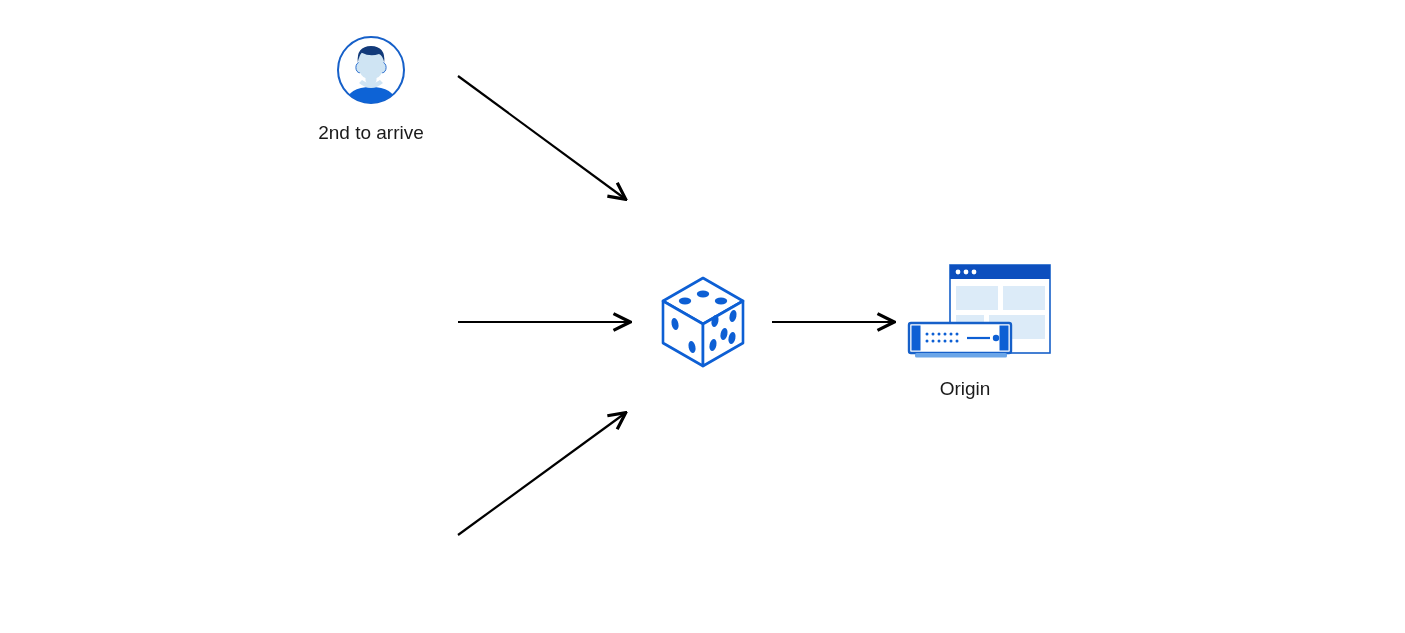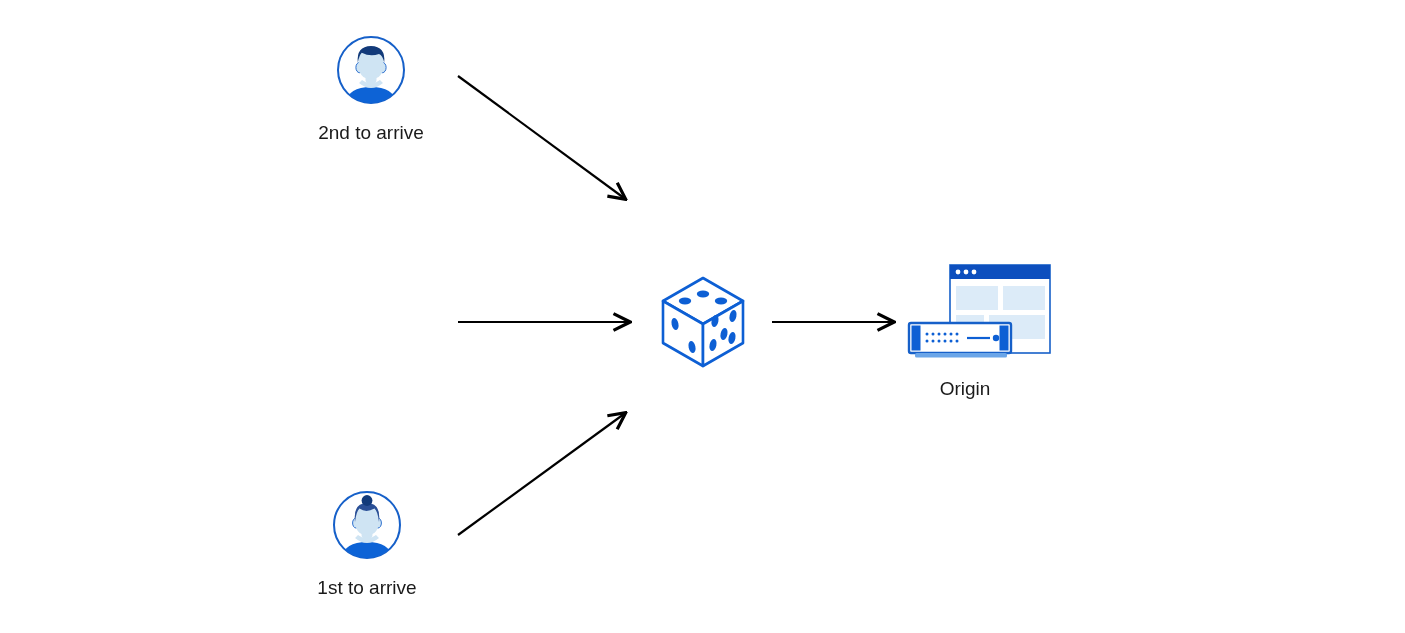--- a/index.html
+++ b/index.html
@@ -96,41 +96,20 @@
           <ellipse cx="47.5" cy="33.5" rx="3.6" ry="5.2" fill="#cfe4f3" stroke="#1660c9" stroke-width="0.9"></ellipse>
           <path d="M23.5 30 q0 -17 12.5 -17 q12.5 0 12.5 17 q0 15 -12.5 15 q-12.5 0 -12.5 -15 z" fill="#cfe4f3"></path>
           <path d="M22.8 28.5 q-1.6 -16 13.2 -16.4 q14.8 0.4 13.2 16.4 q-1.6 -7.4 -5.2 -8.6 q-8.6 3.4 -17.2 -1.2 q-2.6 2.6 -4 9.8 z" fill="#123a7a"></path>
         </g>
       </svg>
     </div>
     <div class="node-label user-label">2nd to arrive</div>
   </div>
 
 
-  <div class="node user-node" style="left:297px; top:483px;">
-    <div class="user-icon-wrap">
-      <svg width="72" height="72" viewBox="0 0 72 72">
-        <clipPath id="clip-a1">
-            <circle cx="36" cy="36" r="33"></circle>
-          </clipPath>
-        <circle cx="36" cy="36" r="33" fill="#ffffff" stroke="#1660c9" stroke-width="2"></circle>
-        <g clip-path="url(#clip-a1)">
-          <path d="M10 74 q0 -21 26 -21 q26 0 26 21 z" fill="#0d63d6"></path>
-          <path d="M27 46 q9 7 18 0 l3 3 q-12 10 -24 0 z" fill="#cfe4f3"></path>
-          <rect x="30.5" y="38" width="11" height="13" rx="5" fill="#cfe4f3"></rect>
-          <ellipse cx="25" cy="34" rx="3.4" ry="5" fill="#cfe4f3" stroke="#1660c9" stroke-width="0.9"></ellipse>
-          <ellipse cx="47" cy="34" rx="3.4" ry="5" fill="#cfe4f3" stroke="#1660c9" stroke-width="0.9"></ellipse>
-          <path d="M24 31 q0 -16 12 -16 q12 0 12 16 q0 15 -12 15 q-12 0 -12 -15 z" fill="#cfe4f3"></path>
-          <path d="M24 33 q-2.2 -19 12 -19 q14.2 0 12 19 q-1.4 -11 -4.6 -13.4 q-8.4 4.6 -14.8 0 q-3.2 2.4 -4.6 13.4 z" fill="#2a4f96"></path>
-          <circle cx="36" cy="11.5" r="5.4" fill="#123a7a"></circle>
-        </g>
-      </svg>
-    </div>
-    <div class="node-label user-label">1st to arrive</div>
-  </div>
 
   <div class="node dice-node" style="left:655px; top:266px;">
     <div>
       <svg width="96" height="100" viewBox="0 0 96 100">
 
         <path d="M48 6 L88 29 L48 52 L8 29 Z" fill="#ffffff" stroke="#0d5fd4" stroke-width="2.6" stroke-linejoin="round"></path>
 
         <path d="M8 29 L48 52 L48 94 L8 71 Z" fill="#ffffff" stroke="#0d5fd4" stroke-width="2.6" stroke-linejoin="round"></path>
 
         <path d="M88 29 L88 71 L48 94 L48 52 Z" fill="#ffffff" stroke="#0d5fd4" stroke-width="2.6" stroke-linejoin="round"></path>

